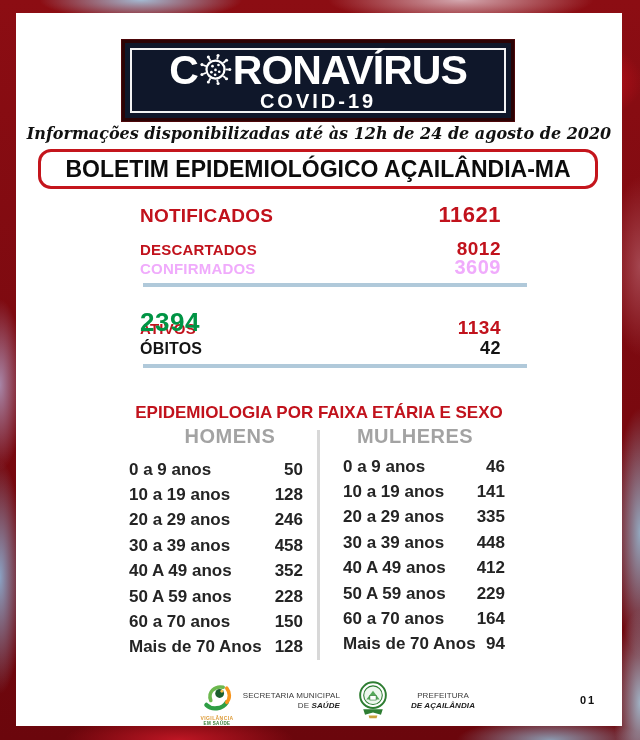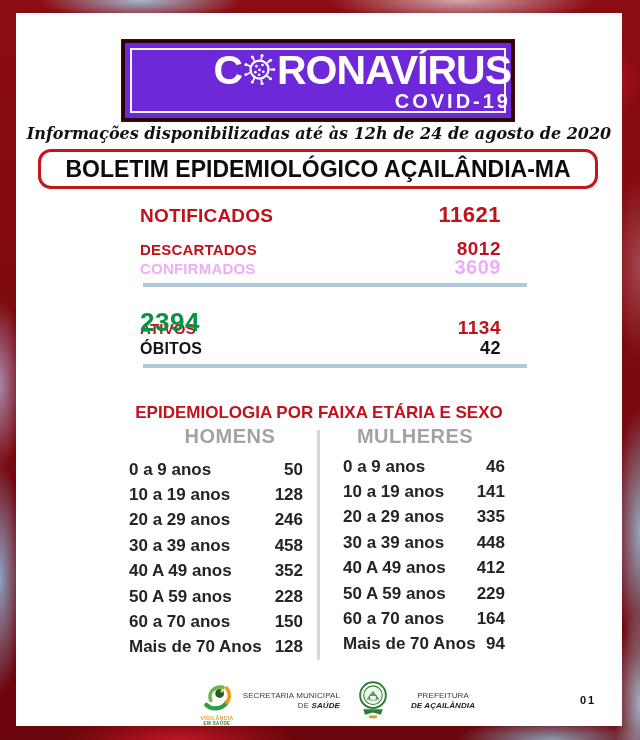--- a/index.html
+++ b/index.html
@@ -17,22 +17,22 @@
       radial-gradient(130px 26px at 22% 0%, rgba(165,195,220,.95), rgba(165,195,220,0) 78%),
       radial-gradient(170px 30px at 72% 0%, rgba(235,220,228,.75), rgba(235,220,228,0) 78%),
       radial-gradient(160px 34px at 28% 100%, rgba(205,25,40,.85), rgba(205,25,40,0) 72%),
       radial-gradient(130px 30px at 86% 100%, rgba(145,180,205,.85), rgba(145,180,205,0) 72%),
       linear-gradient(180deg,#8c0d13,#6b060c);
   }
   .panel{position:absolute;left:16px;top:13px;width:606px;height:713px;background:#ffffff;}
 
   
   .banner{position:absolute;left:122px;top:40px;width:392px;height:81px;
-    background:#6d28d9;border:3px solid #2b0305;box-shadow:0 0 0 1px #4c070a;
-    box-sizing:border-box;text-align:right;color:#fff;}
+    background:#0f172a;border:3px solid #2b0305;box-shadow:0 0 0 1px #4c070a;
+    box-sizing:border-box;text-align:center;color:#fff;}
   .banner-frame{position:absolute;inset:5px;border:2px solid rgba(255,255,255,.95);pointer-events:none;}
   .banner-title{margin-top:6px;font-size:41px;font-weight:800;letter-spacing:-1px;line-height:42px;white-space:nowrap;}
   .banner-title .virus{display:inline-block;width:33px;height:33px;vertical-align:-2px;margin:0 1px;}
   .banner-sub{font-size:20px;font-weight:700;letter-spacing:3px;line-height:20px;margin-top:0px;}
 
   .info-line{position:absolute;left:16px;top:124px;width:606px;text-align:center;
     font-family:"DejaVu Serif","Liberation Serif",serif;font-style:italic;font-weight:600;
     font-size:16px;color:#111;}
 
   .title-box{position:absolute;left:38px;top:149px;width:560px;height:40px;

